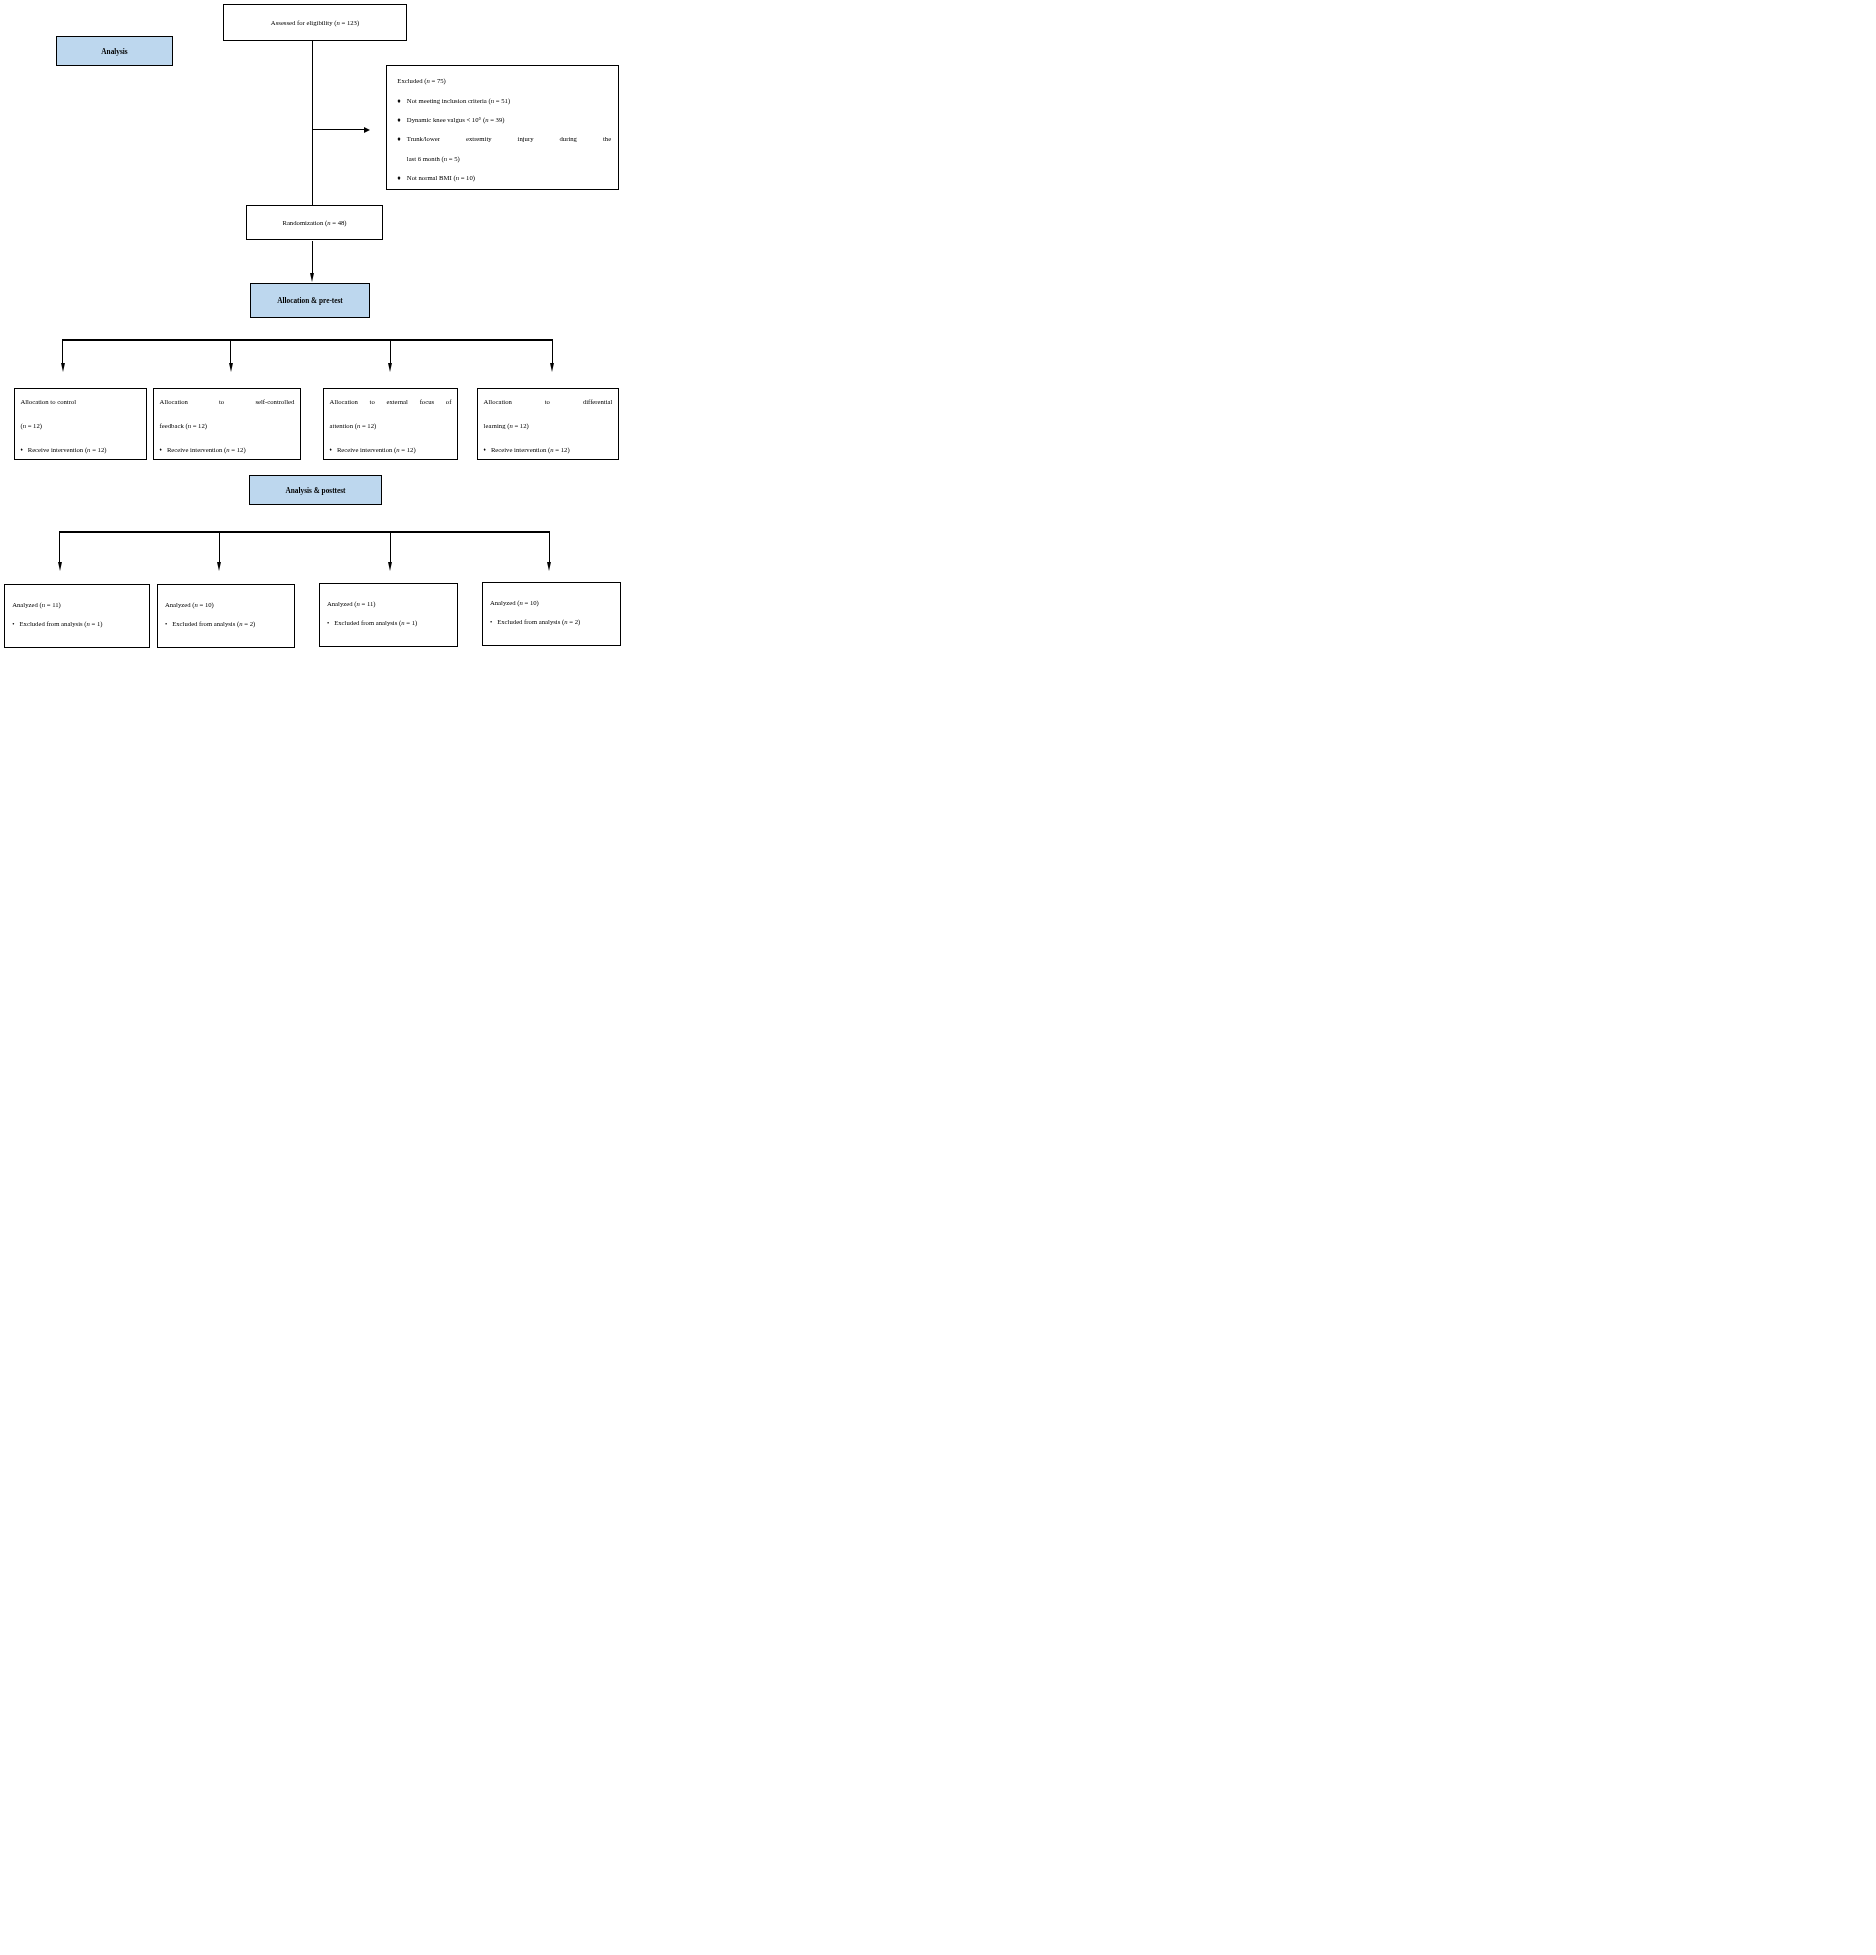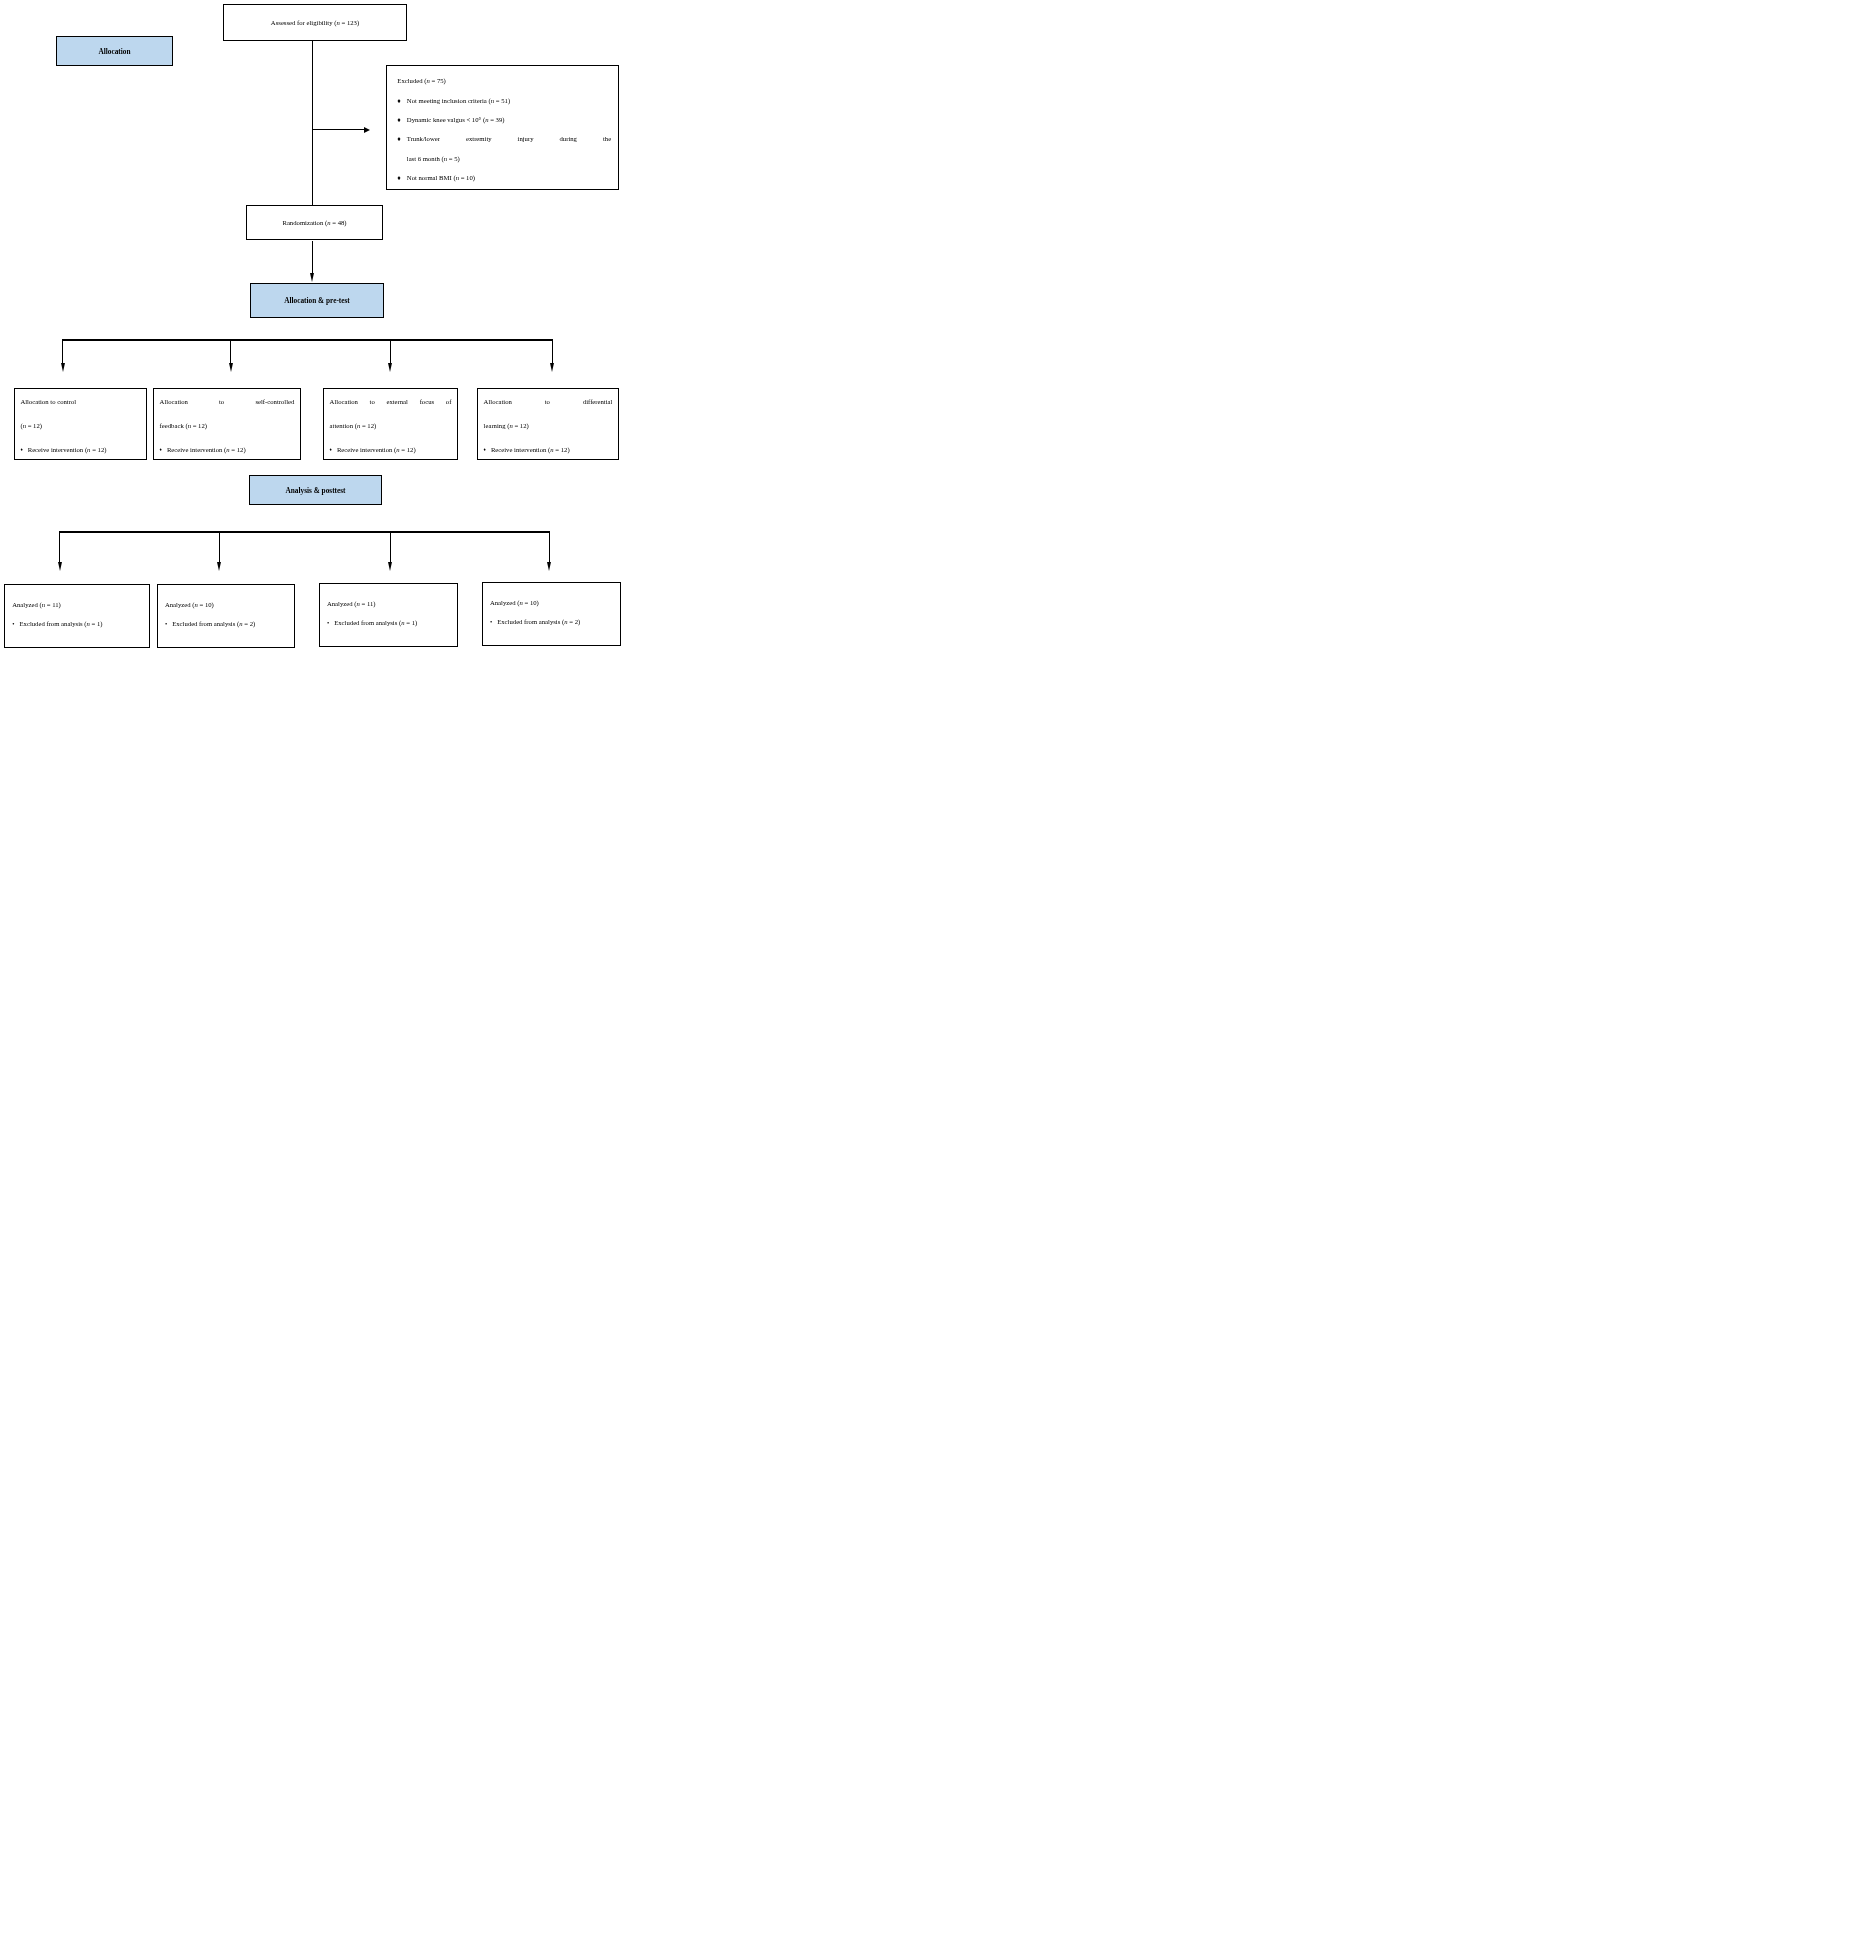--- a/index.html
+++ b/index.html
@@ -41,21 +41,21 @@
 </head>
 <body>
 
 <div id="stage">
 
   <div class="box ctr" style="left:223px; top:4.3px; width:184px; height:37px;">
     <span>Assessed for eligibility (<i>n</i> = 123)</span>
   </div>
 
   <div class="box hdr" style="left:56px; top:36px; width:117px; height:30px;">
-    <span>Allocation</span>
+    <span>Analysis</span>
   </div>
 
   <div class="vline" style="left:312px; top:40px; width:1.3px; height:165px;"></div>
 
   <div class="hline" style="left:312px; top:129px; width:52px; height:1.3px;"></div>
   <div class="arrow-right" style="left:364px; top:127px;"></div>
 
   <div class="box" style="left:386px; top:65px; width:233px; height:125px;">
     <div class="exc-content">
       <div>Excluded (<i>n</i> = 75)</div>
@@ -81,21 +81,21 @@
     </div>
   </div>
 
   <div class="box ctr" style="left:246px; top:205px; width:137px; height:35px;">
     <span>Randomization (<i>n</i> = 48)</span>
   </div>
 
   <div class="vline" style="left:312px; top:241px; width:1.3px; height:33px;"></div>
   <div class="arrow-down" style="left:310px; top:273px;"></div>
 
-  <div class="box hdr" style="left:250px; top:283px; width:134px; height:35px;">
+  <div class="box hdr" style="left:250px; top:283px; width:120px; height:35px;">
     <span>Allocation &amp; pre-test</span>
   </div>
 
   <div class="hline" style="left:63px; top:339px; width:490px; height:1.7px;"></div>
   <div class="vline" style="left:62px; top:339px; width:0.9px; height:25px;"></div>
   <div class="arrow-down" style="left:61px; top:363px;"></div>
   <div class="vline" style="left:230px; top:339px; width:0.9px; height:25px;"></div>
   <div class="arrow-down" style="left:229px; top:363px;"></div>
   <div class="vline" style="left:390px; top:339px; width:0.9px; height:25px;"></div>
   <div class="arrow-down" style="left:388px; top:363px;"></div>

